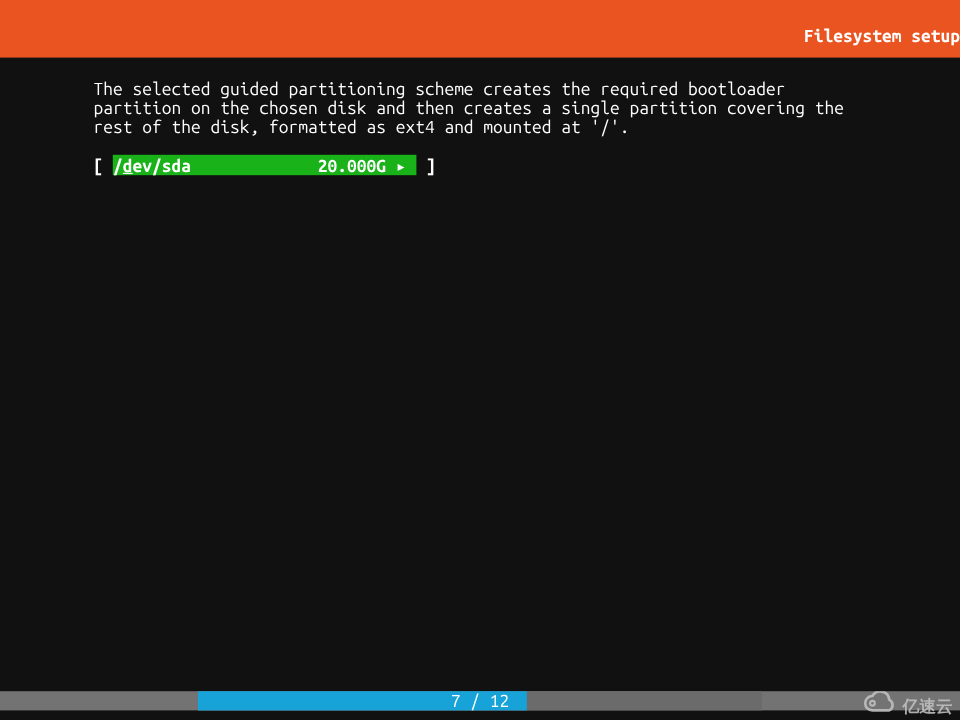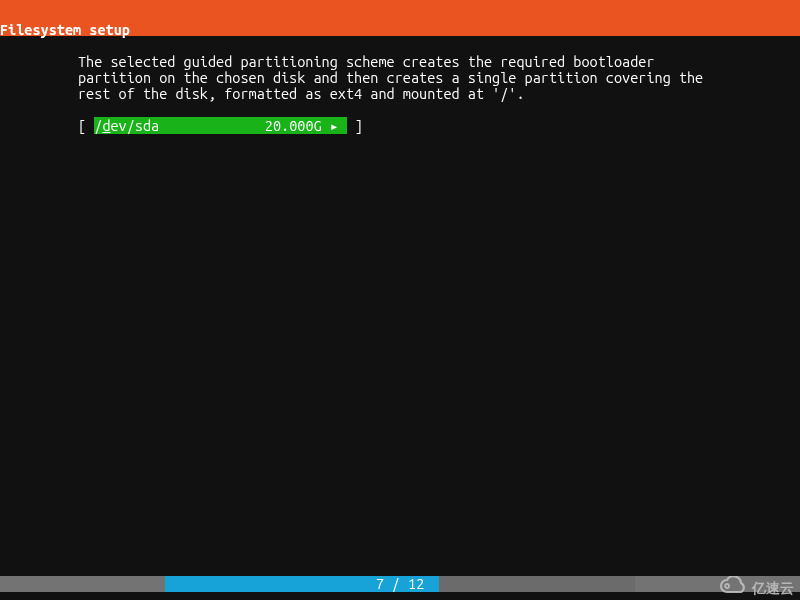--- a/index.html
+++ b/index.html
@@ -7,33 +7,35 @@
   body {
     background: #111111;
     font-family: "Ubuntu Mono", "DejaVu Sans Mono", "Courier New", monospace;
     font-size: 14.5px;
     line-height: 16px;
     color: #ffffff;
     position: relative;
   }
   .header {
     background: #e95420;
-    height: 36px;
+    height: 48px;
     padding-top: 22px;
     color: #ffffff;
     font-weight: bold;
+    text-align: right;
   }
   .body-area {
     padding: 18px 78px 0 78px;
   }
   .para { white-space: pre-wrap; color: #ffffff; margin-bottom: 16px; }
   .prompt { color: #ffffff; margin-bottom: 16px; }
   .disk-row {
     display: inline-block;
     white-space: pre;
+    font-weight: bold;
   }
   .disk-row .bracket { color: #ffffff; }
   .disk-row .sel {
     background: #19b219;
     color: #ffffff;
     padding: 0;
   }
   .disk-row .sel .underline { text-decoration: underline; }
   .disk-row .arrow { }
   .bottom {

